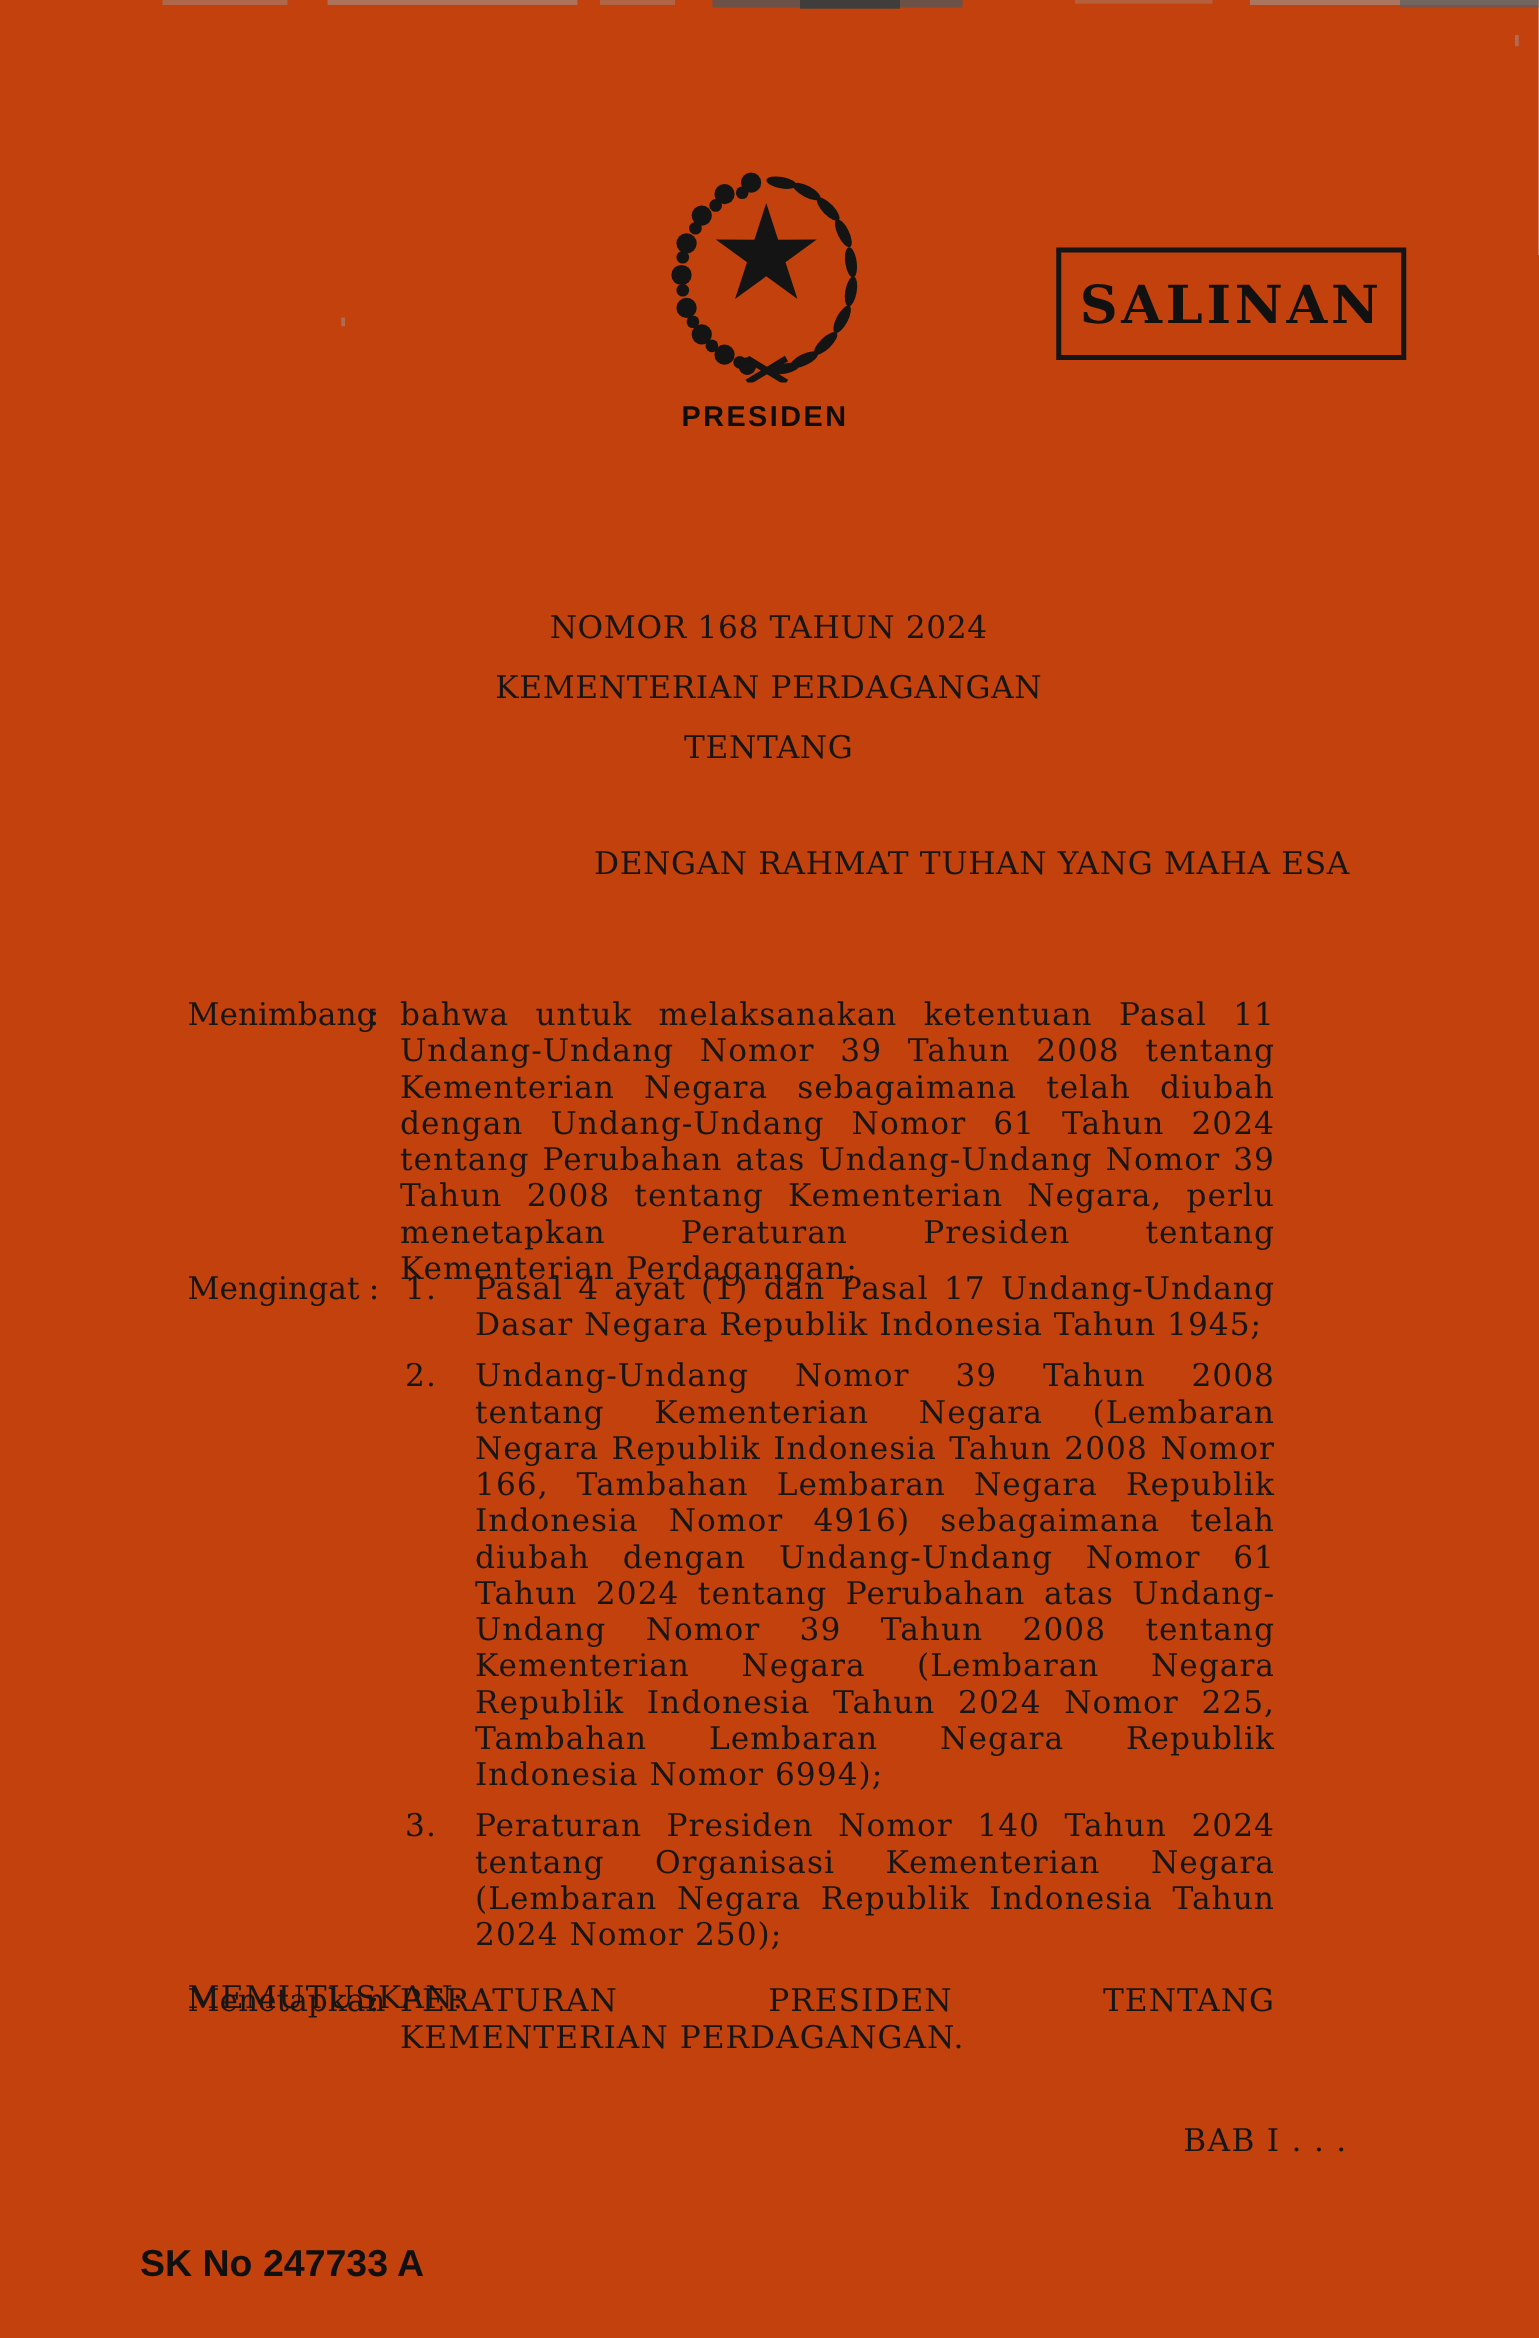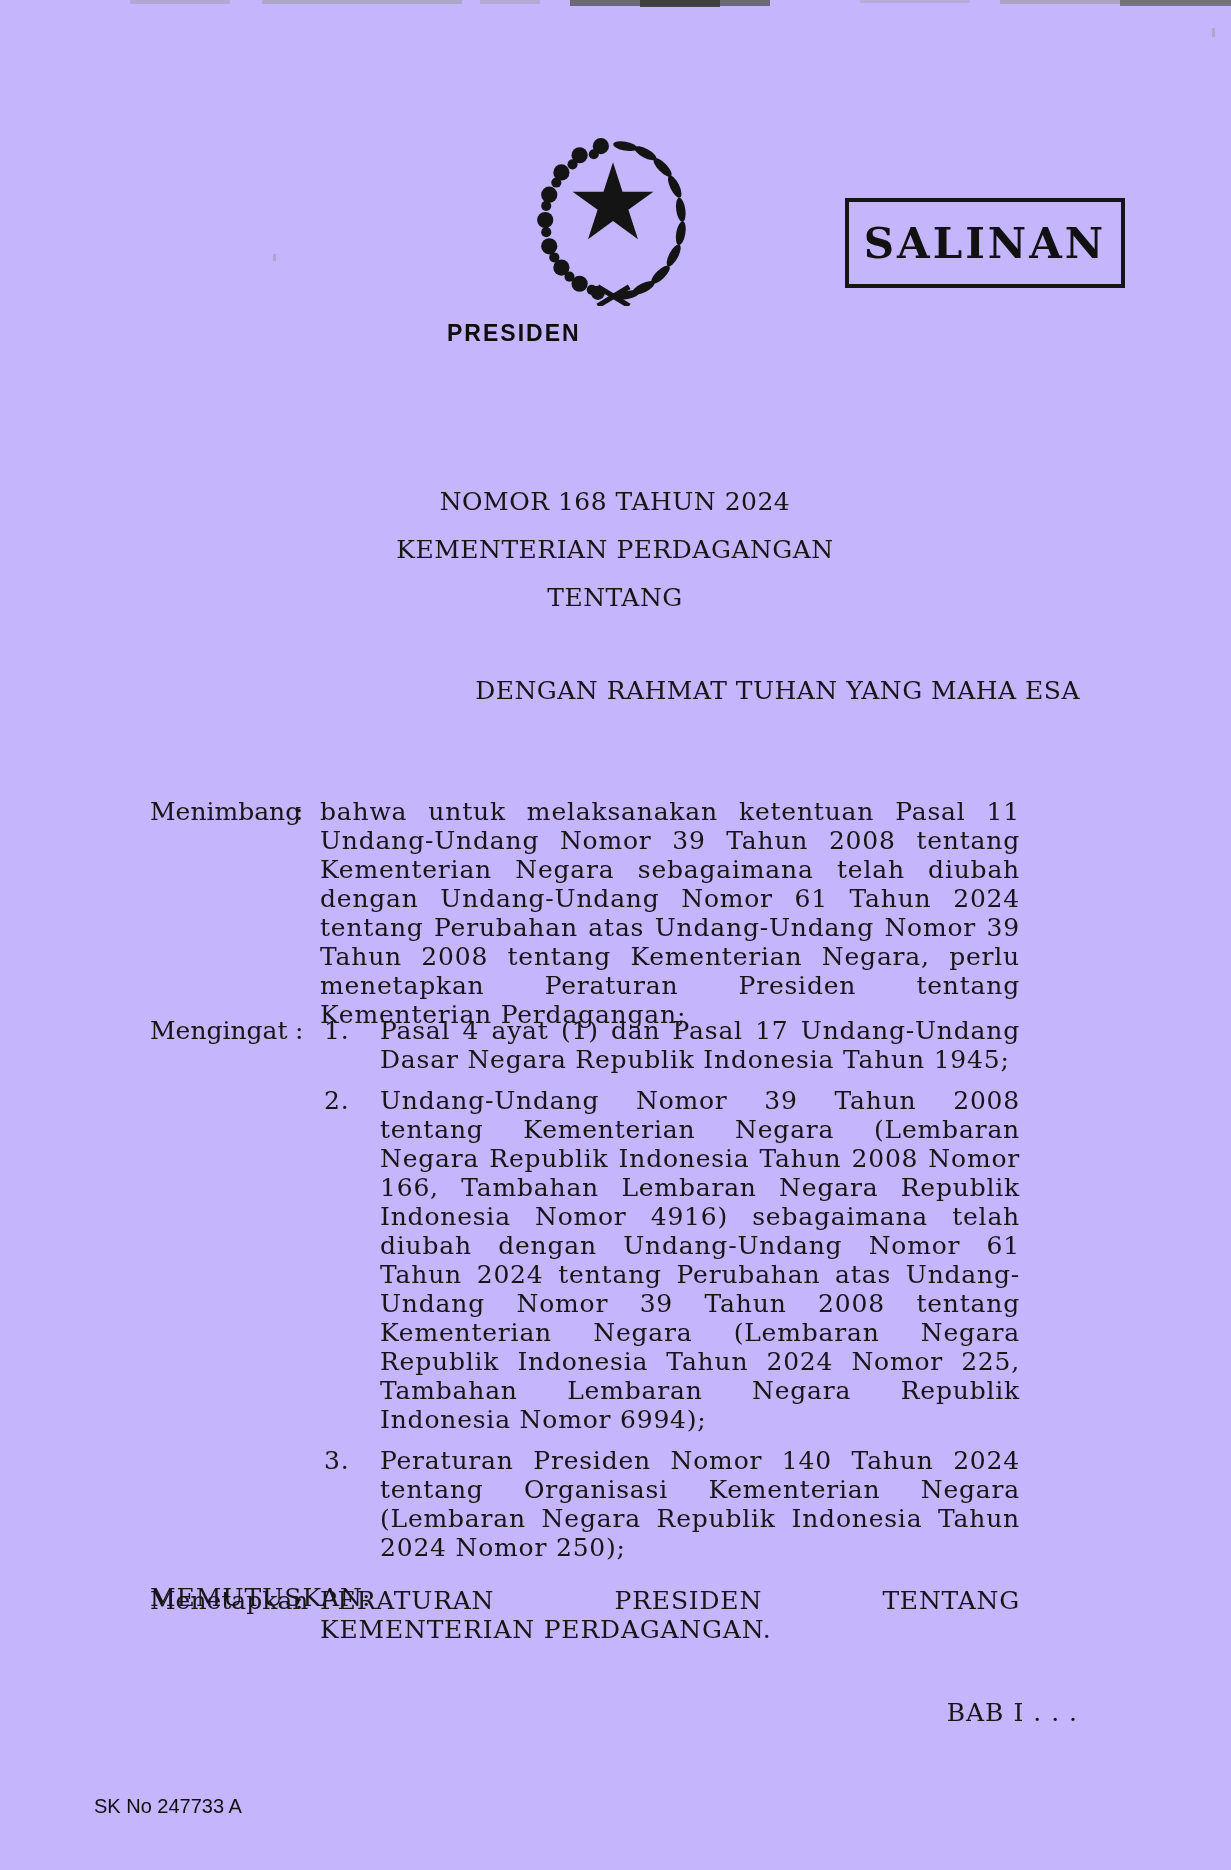--- a/index.html
+++ b/index.html
@@ -1,20 +1,20 @@
 <!DOCTYPE html>
 <html><head>
 <meta charset="utf-8">
 <style>
   html,body { margin:0; padding:0; background:#e8e8e8; }
   .page {
     position:relative;
     width:1231px; height:1870px;
     margin:0 auto;
-    background:#c4b5fd;
+    background:#c2410c;
     color:#161616;
     font-family:"DejaVu Serif", "Liberation Serif", serif;
     overflow:hidden;
   }
 
   
   .artifact { position:absolute; background:#9a9a9a; }
 
   
   .emblem { position:absolute; left:527px; top:134px; width:172px; height:172px; }
@@ -26,20 +26,21 @@
     display:flex; align-items:center; justify-content:center;
   }
   .stamp span {
     font-family:"DejaVu Serif", serif; font-weight:bold;
     font-size:42px; letter-spacing:3px; color:#111;
   }
 
   
   .letterhead {
     position:absolute; left:447px; top:318px; width:330px;
+    text-align:center;
     font-family:"Liberation Sans", sans-serif;
     font-weight:bold; font-size:23px; line-height:30px; letter-spacing:2px;
     color:#0e0e0e;
   }
 
   
   .doc-title {
     position:absolute; left:150px; top:478px; width:930px;
     text-align:center; font-size:25px; line-height:48px; letter-spacing:0.5px;
   }
@@ -71,23 +72,23 @@
     position:absolute; left:150px; top:1583px; width:930px;
     text-align:left; font-size:25px; letter-spacing:1px;
   }
 
   .catchword {
     position:absolute; right:153px; top:1698px;
     font-size:25px; letter-spacing:1px; white-space:pre;
   }
 
   .footer-code {
-    position:absolute; left:94px; top:1795px;
+    position:absolute; left:112px; top:1795px;
     font-family:"Liberation Sans", sans-serif;
-    font-weight:normal; font-size:20px; color:#101010; white-space:pre;
+    font-weight:bold; font-size:30px; color:#101010; white-space:pre;
   }
 </style>
 </head>
 <body>
 
 <div class="page">
 
   <div class="artifact" style="left:130px;top:0;width:100px;height:4px;opacity:.45"></div>
   <div class="artifact" style="left:262px;top:0;width:200px;height:4px;opacity:.55"></div>
   <div class="artifact" style="left:480px;top:0;width:60px;height:4px;opacity:.4"></div>

